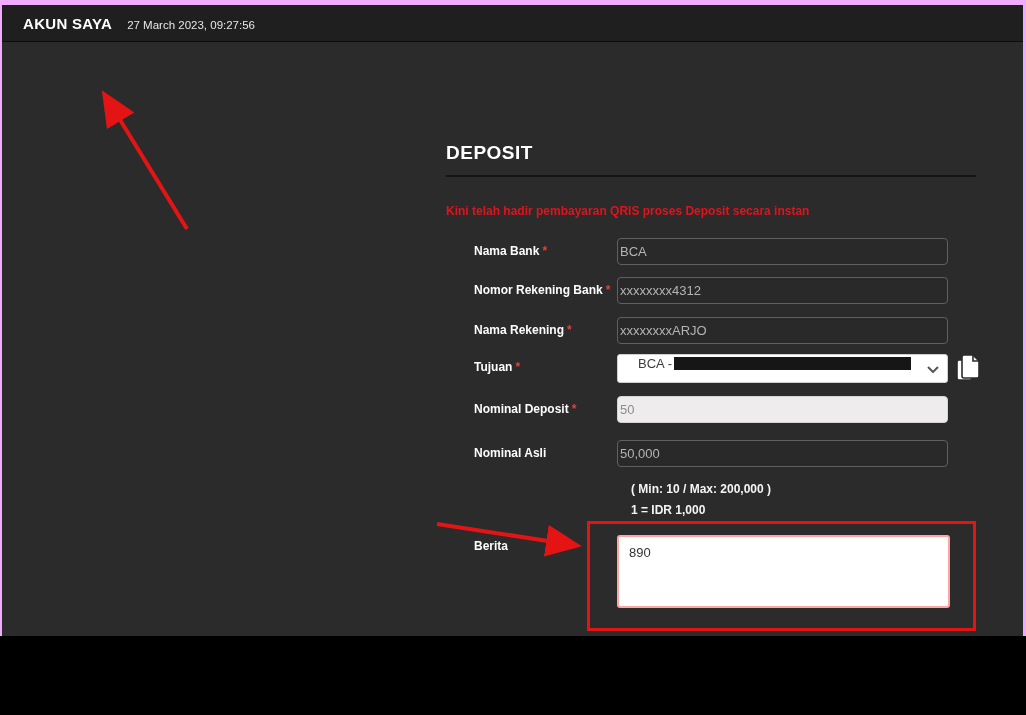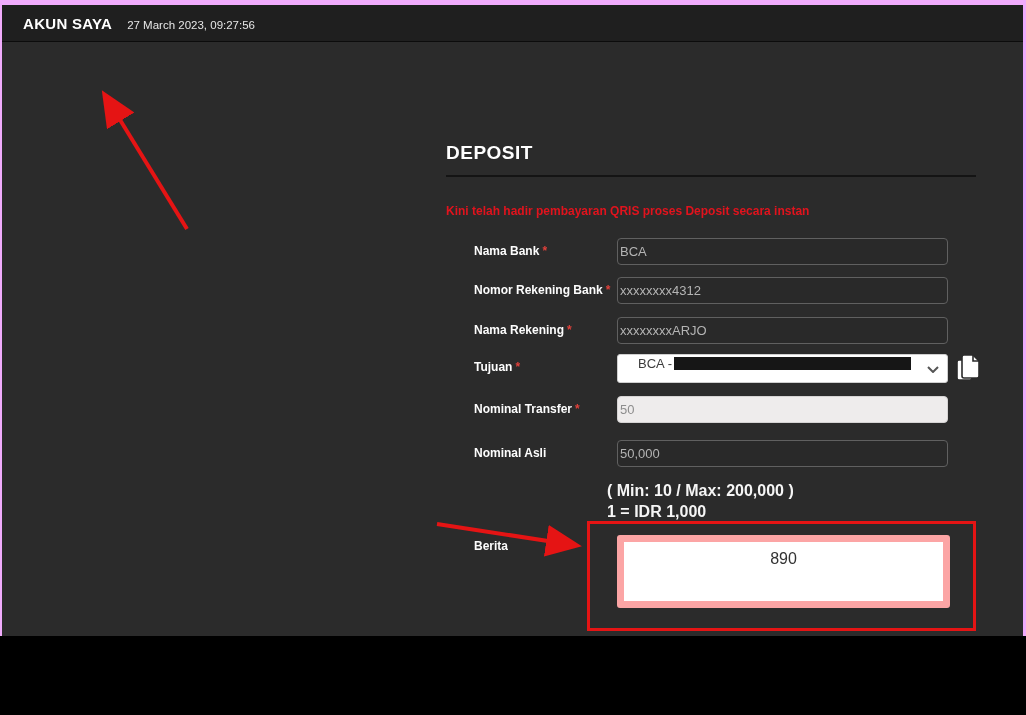--- a/index.html
+++ b/index.html
@@ -34,26 +34,26 @@
     border:1px solid #606060;border-radius:4px;color:#b4b4b4;font-size:13px;padding:0 2px;outline:none;}
   .field-input.light{background:#eeecec;border-color:#d5d3d3;color:#8d8d8d;}
 
   .select-box{position:absolute;left:171px;top:0;width:331px;height:29px;background:#fff;border:1px solid #cfcfcf;
     border-radius:3px;display:flex;align-items:center;padding:0 26px 10px 10px;cursor:pointer;justify-content:center;}
   .select-text{color:#3c3c3c;font-size:13px;white-space:nowrap;}
   .redaction-bar{display:inline-block;width:237px;height:13px;background:#161616;margin-left:2px;}
   .select-chevron{position:absolute;right:8px;top:11px;}
   .copy-btn{position:absolute;left:508px;top:-2px;width:28px;height:32px;cursor:pointer;}
 
-  .hint{position:absolute;left:161px;color:#f5f5f5;font-size:16px;font-weight:bold;}
+  .hint{position:absolute;left:185px;color:#f5f5f5;font-size:12px;font-weight:bold;}
   .hint-minmax{top:340px;}
   .hint-rate{top:361px;}
 
   .berita-textarea{position:absolute;left:171px;top:2px;width:333px;height:73px;background:#fff;
-    border:7px solid #fca5a5;border-radius:3px;color:#333;font-size:16px;padding:8px 10px;resize:none;outline:none;text-align:center;}
+    border:2px solid #fca5a5;border-radius:3px;color:#333;font-size:13px;padding:8px 10px;resize:none;outline:none;}
 
   .btn-row{position:absolute;top:511px;left:0;width:530px;height:30px;}
   .btn{position:absolute;top:0;height:30px;background:#e1131d;color:#fff;border:none;border-radius:6px;
     font-size:13px;font-weight:bold;letter-spacing:.6px;cursor:pointer;}
   .btn-ulangi{left:172px;width:159px;}
   .btn-kirim{left:344px;width:157px;}
 
   
   .annot-overlay{position:absolute;left:0;top:0;width:1021px;height:704px;pointer-events:none;z-index:6;}
   .annot-rect{position:absolute;left:585px;top:516px;width:389px;height:110px;border:3px solid #e51414;
@@ -103,21 +103,21 @@
         <span class="copy-btn">
           <svg width="28" height="32" viewBox="0 0 28 32">
             <rect x="3" y="8" width="15" height="20" rx="2" fill="#fff" stroke="#2b2b2b" stroke-width="1.6"></rect>
             <path d="M10 3 h9 l6 6 v15 a2 2 0 0 1 -2 2 h-13 a2 2 0 0 1 -2 -2 v-19 a2 2 0 0 1 2 -2 z" fill="#fff" stroke="#2b2b2b" stroke-width="1.6"></path>
             <path d="M19 3 v6 h6" fill="none" stroke="#2b2b2b" stroke-width="1.6"></path>
           </svg>
         </span>
       </div>
 
       <div class="form-row row-5">
-        <span class="field-label"><span>Nominal Transfer</span><span class="req">*</span></span>
+        <span class="field-label"><span>Nominal Deposit</span><span class="req">*</span></span>
         <input class="field-input light" readonly="" value="50" style="">
       </div>
 
       <div class="form-row row-6">
         <span class="field-label">Nominal Asli</span>
         <input class="field-input" readonly="" value="50,000" style="">
       </div>
 
       <div class="hint hint-minmax">( Min:  10 / Max:  200,000 )</div>
       <div class="hint hint-rate">1 = IDR 1,000</div>

